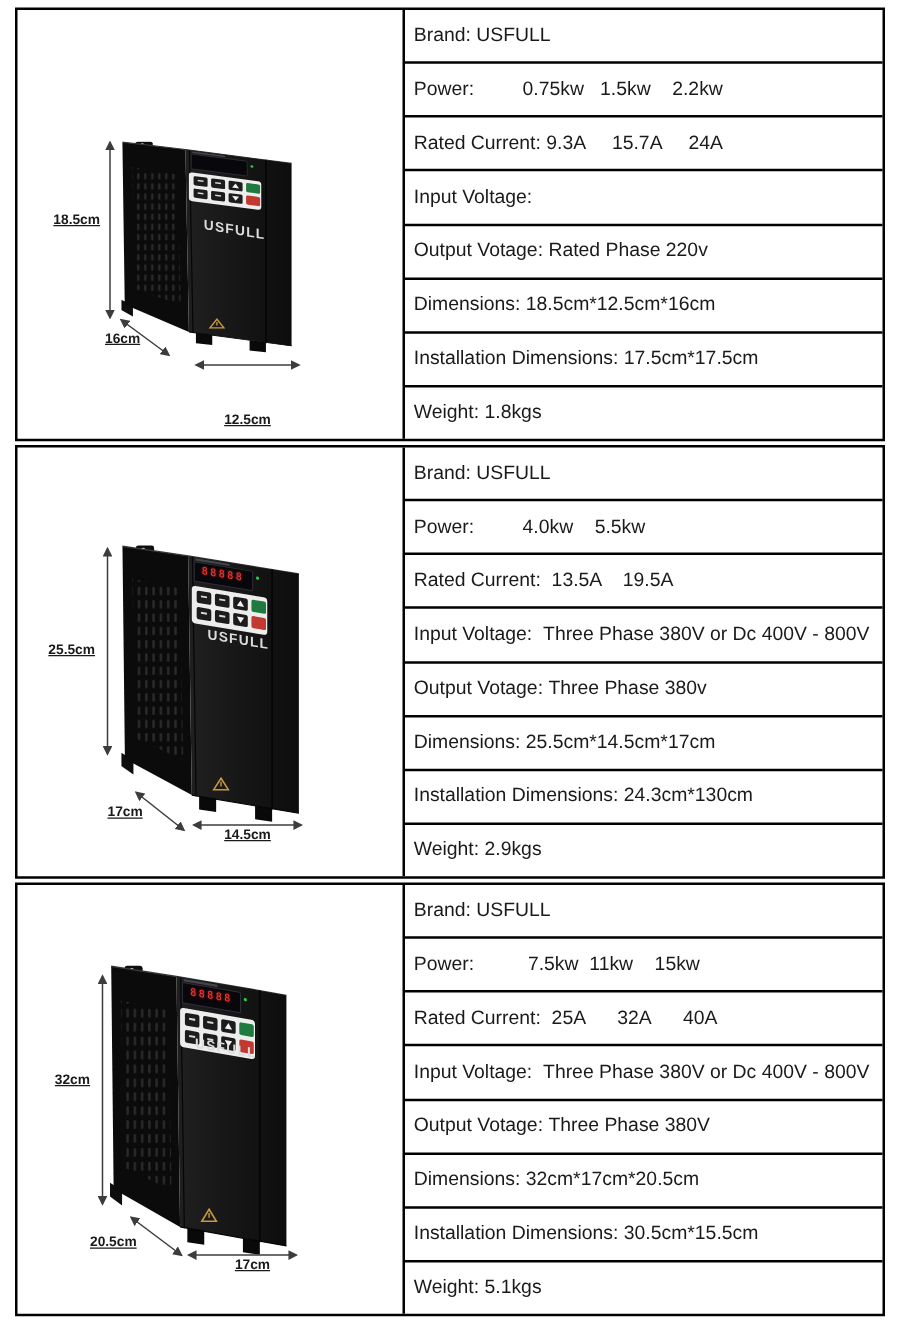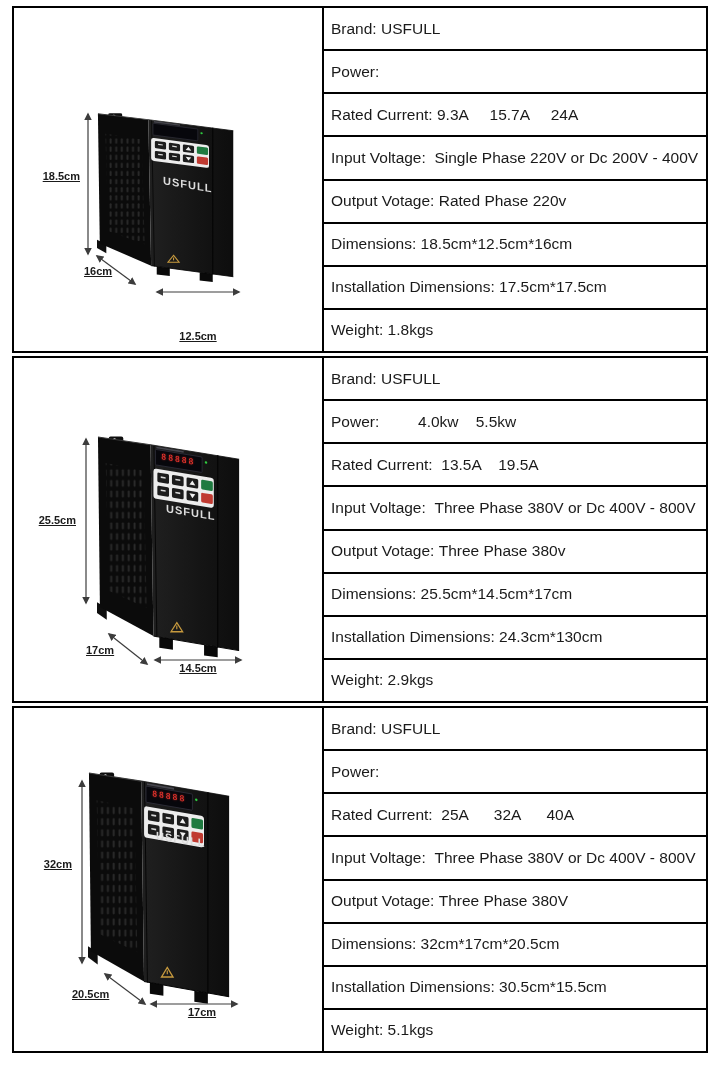--- a/index.html
+++ b/index.html
@@ -135,28 +135,28 @@
         </svg>
       <div class="dim-label lab-w c">12.5cm</div>
     </div>
     <div class="spec-col">
       <div class="spec-row">
           <span>Brand:</span>
           <span class="val"> USFULL</span>
         </div>
       <div class="spec-row">
           <span>Power:</span>
+          <span class="val">         0.75kw   1.5kw    2.2kw</span>
         </div>
       <div class="spec-row">
           <span>Rated Current:</span>
           <span class="val"> 9.3A     15.7A     24A</span>
         </div>
       <div class="spec-row">
           <span>Input Voltage:</span>
-          <span class="val">  Single Phase 220V or Dc 200V - 400V</span>
         </div>
       <div class="spec-row">
           <span>Output Votage:</span>
           <span class="val"> Rated Phase 220v</span>
         </div>
       <div class="spec-row">
           <span>Dimensions:</span>
           <span class="val"> 18.5cm*12.5cm*16cm</span>
         </div>
       <div class="spec-row">
@@ -250,20 +250,21 @@
         </svg>
       <div class="dim-label lab-w c">17cm</div>
     </div>
     <div class="spec-col">
       <div class="spec-row">
           <span>Brand:</span>
           <span class="val"> USFULL</span>
         </div>
       <div class="spec-row">
           <span>Power:</span>
+          <span class="val">          7.5kw  11kw    15kw</span>
         </div>
       <div class="spec-row">
           <span>Rated Current:</span>
           <span class="val">  25A      32A      40A</span>
         </div>
       <div class="spec-row">
           <span>Input Voltage:</span>
           <span class="val">  Three Phase 380V or Dc 400V - 800V</span>
         </div>
       <div class="spec-row">

